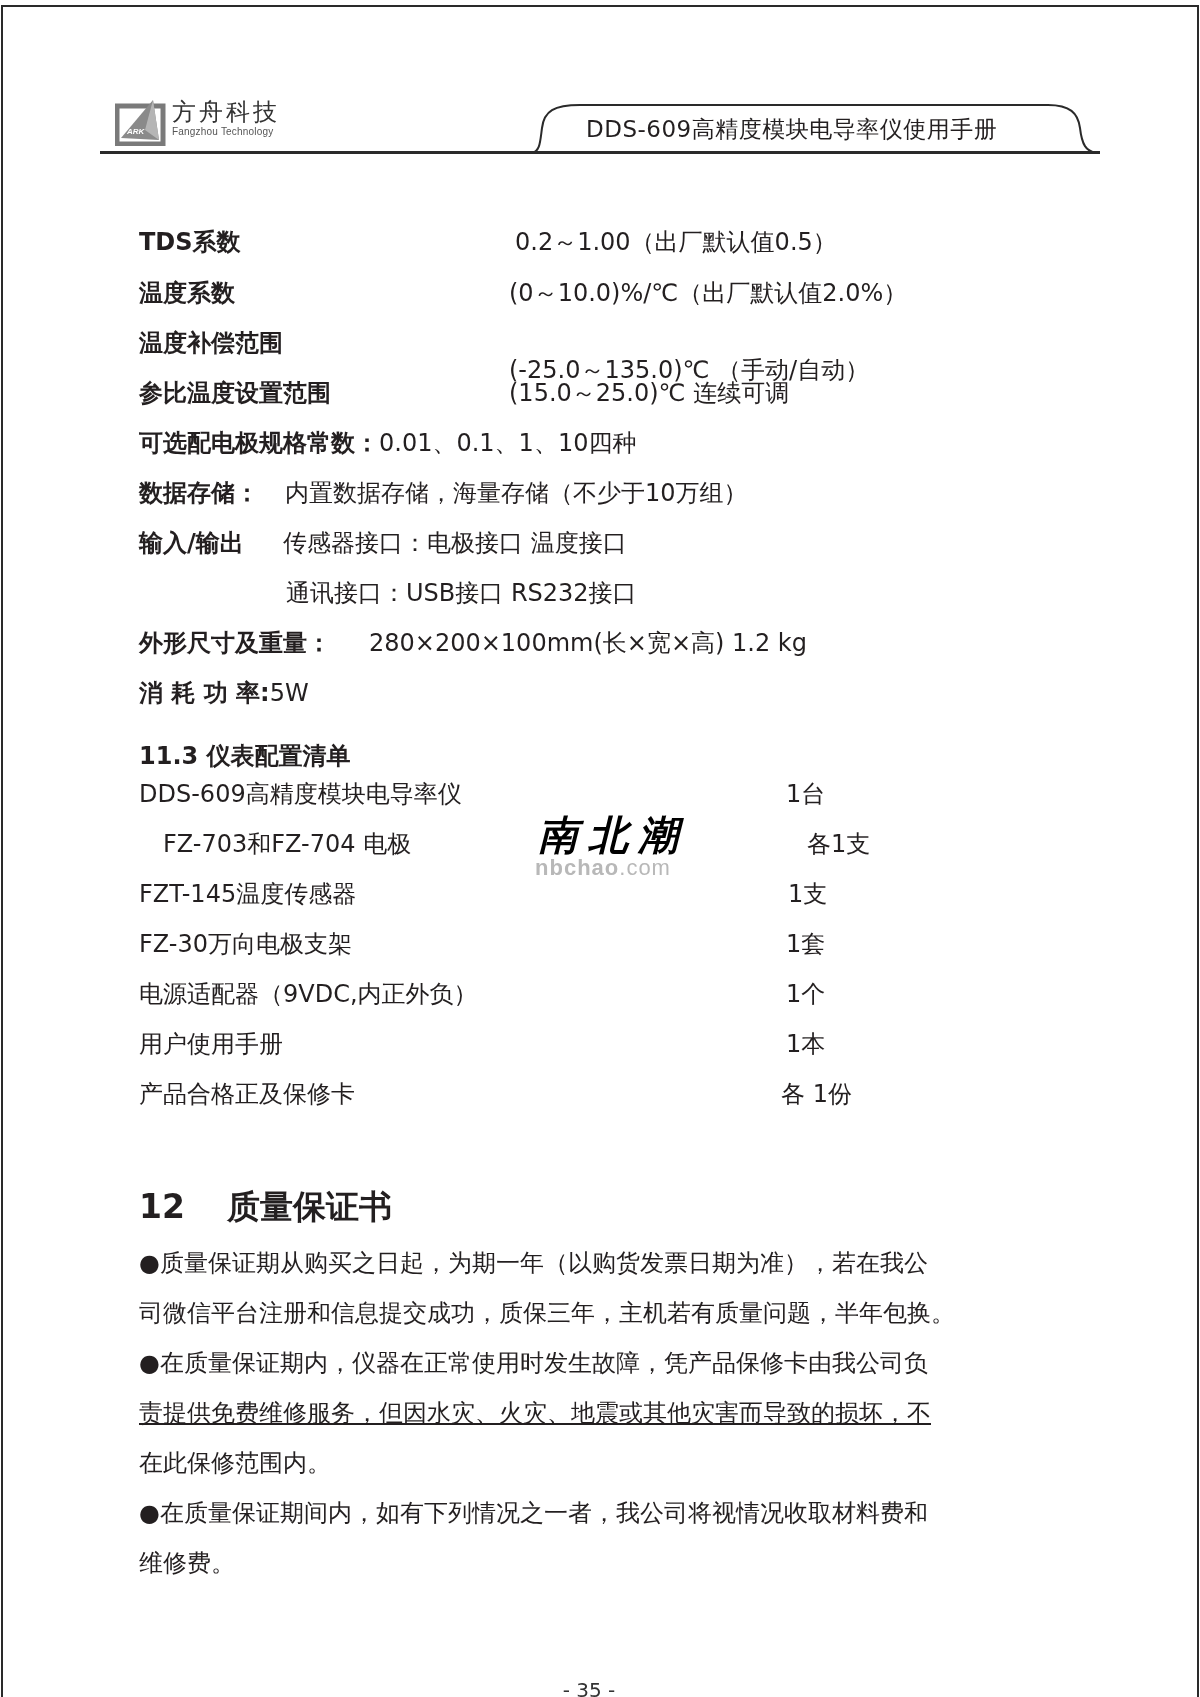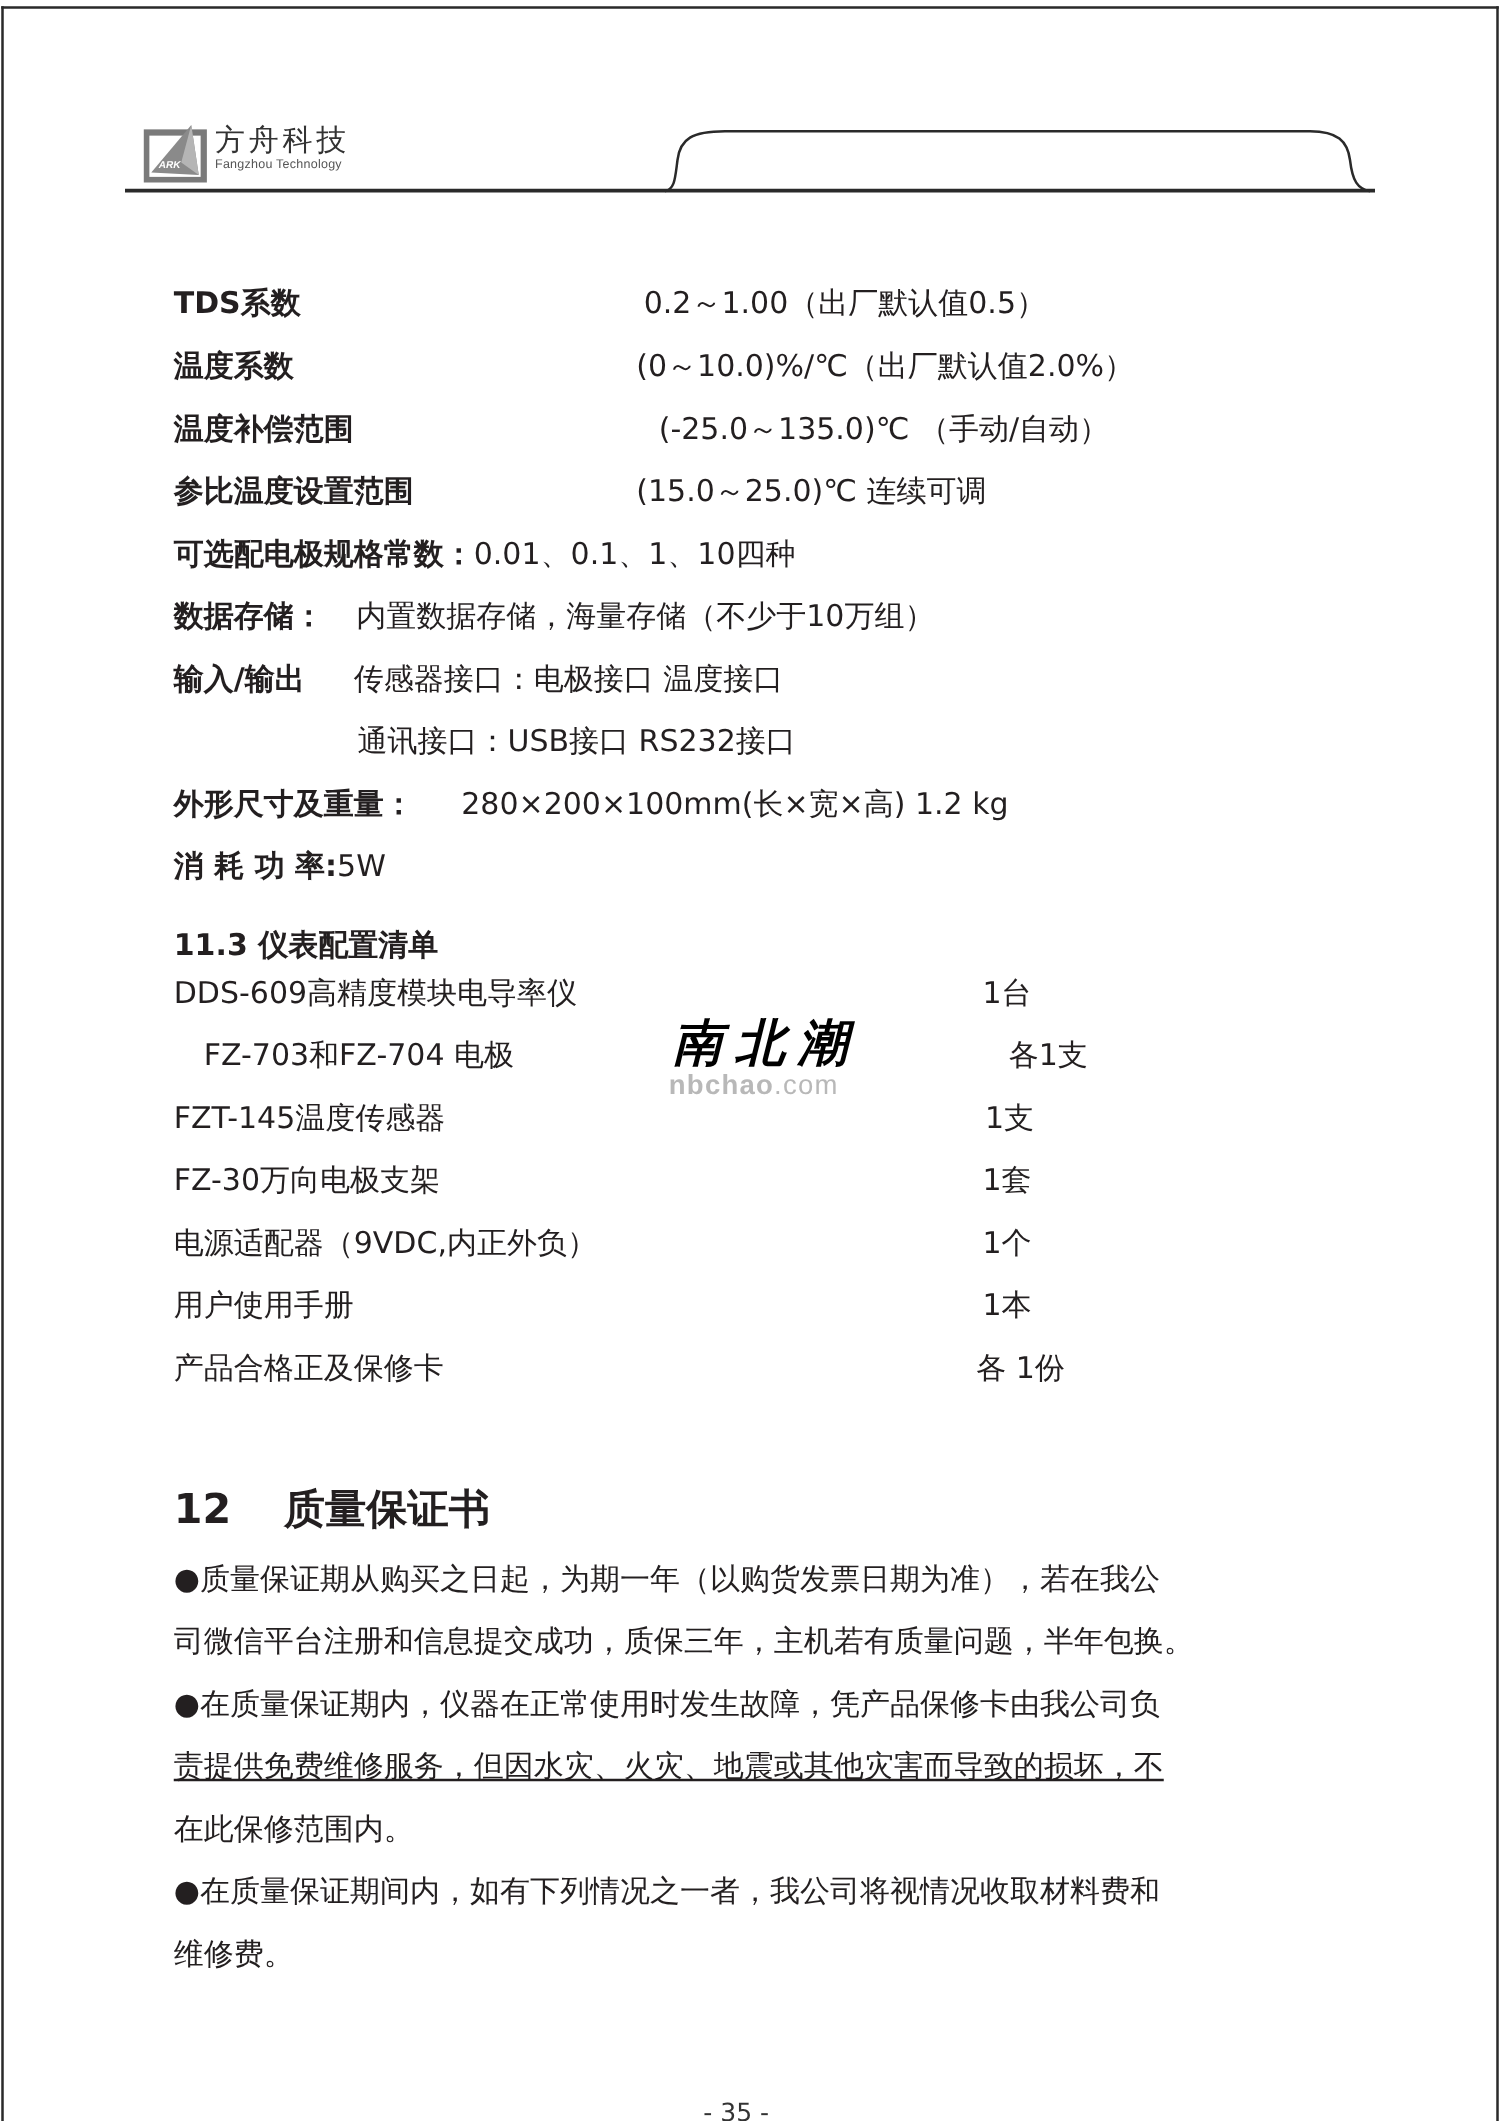--- a/index.html
+++ b/index.html
@@ -78,35 +78,36 @@
     <polygon points="38,0 44,40 30,30" fill="#b5b5b5"></polygon>
     <text x="12" y="34" font-size="8" font-weight="bold" fill="#ffffff" font-family="Liberation Sans, sans-serif" font-style="italic">ARK</text>
   </svg>
   <div class="logo-text">
     <div class="logo-cn">方舟科技</div>
     <div class="logo-en">Fangzhou  Technology</div>
   </div>
   <svg class="tab-shape" viewBox="0 0 570 52">
     <path d="M2,50 C10,48 10,40 12,25 C14,8 24,2 50,2 L518,2 C540,2 548,10 550,25 C552,42 556,48 566,50" fill="none" stroke="#2a2a2a" stroke-width="2"></path>
   </svg>
+  <div class="header-title">DDS-609高精度模块电导率仪使用手册</div>
   <div class="header-rule"></div>
 </div>
 
 <div class="content">
   <div class="row" style="top:227px;">
     <span class="bold">TDS系数</span>
     <span class="val" style="left:376px;">0.2～1.00（出厂默认值0.5）</span>
   </div>
   <div class="row" style="top:278px;">
     <span class="bold">温度系数</span>
     <span class="val" style="left:370px;">(0～10.0)%/℃（出厂默认值2.0%）</span>
   </div>
   <div class="row" style="top:328px;">
     <span class="bold">温度补偿范围</span>
-    <span class="val" style="left:388px;">(-25.0～135.0)℃ （手动/自动）</span>
+    <span class="val" style="left:370px;margin-top:27px;">(-25.0～135.0)℃ （手动/自动）</span>
   </div>
   <div class="row" style="top:378px;">
     <span class="bold">参比温度设置范围</span>
     <span class="val" style="left:370px;">(15.0～25.0)℃ 连续可调</span>
   </div>
   <div class="row" style="top:428px;">
     <span class="bold">可选配电极规格常数：</span><span>0.01、0.1、1、10四种</span>
   </div>
   <div class="row" style="top:478px;">
     <span class="bold">数据存储：</span>

